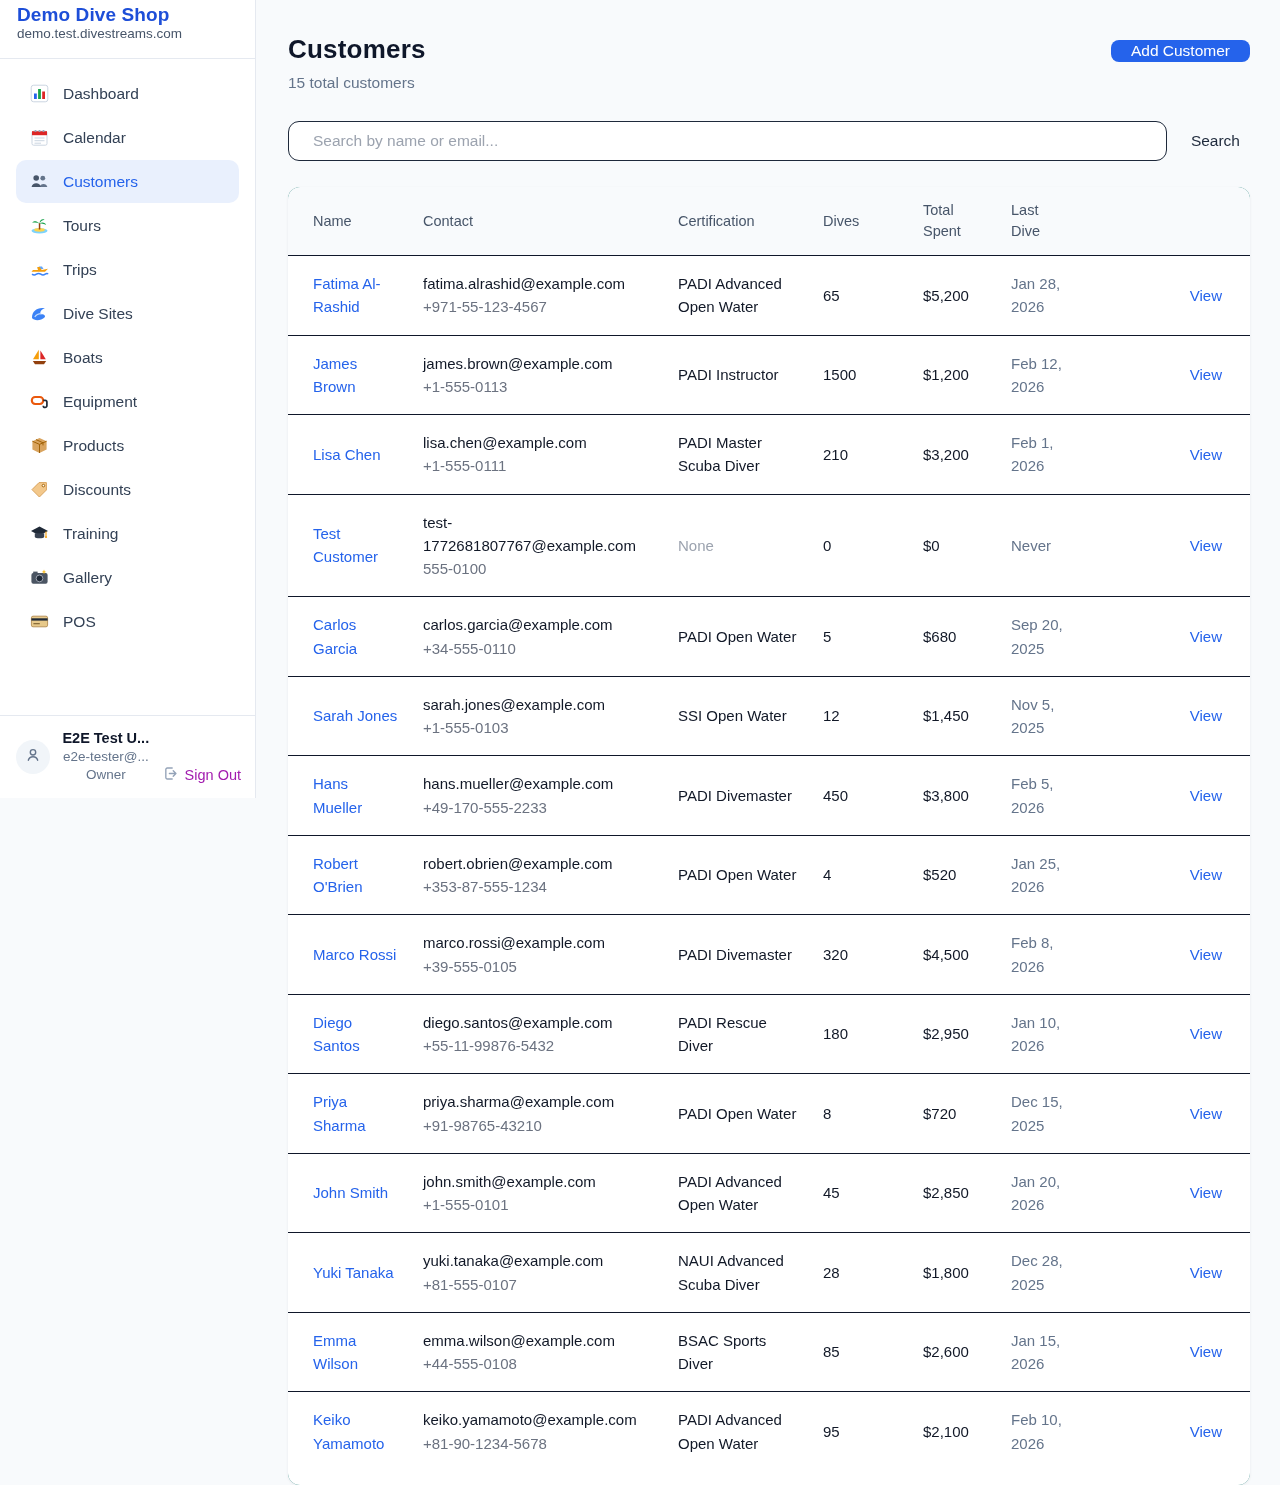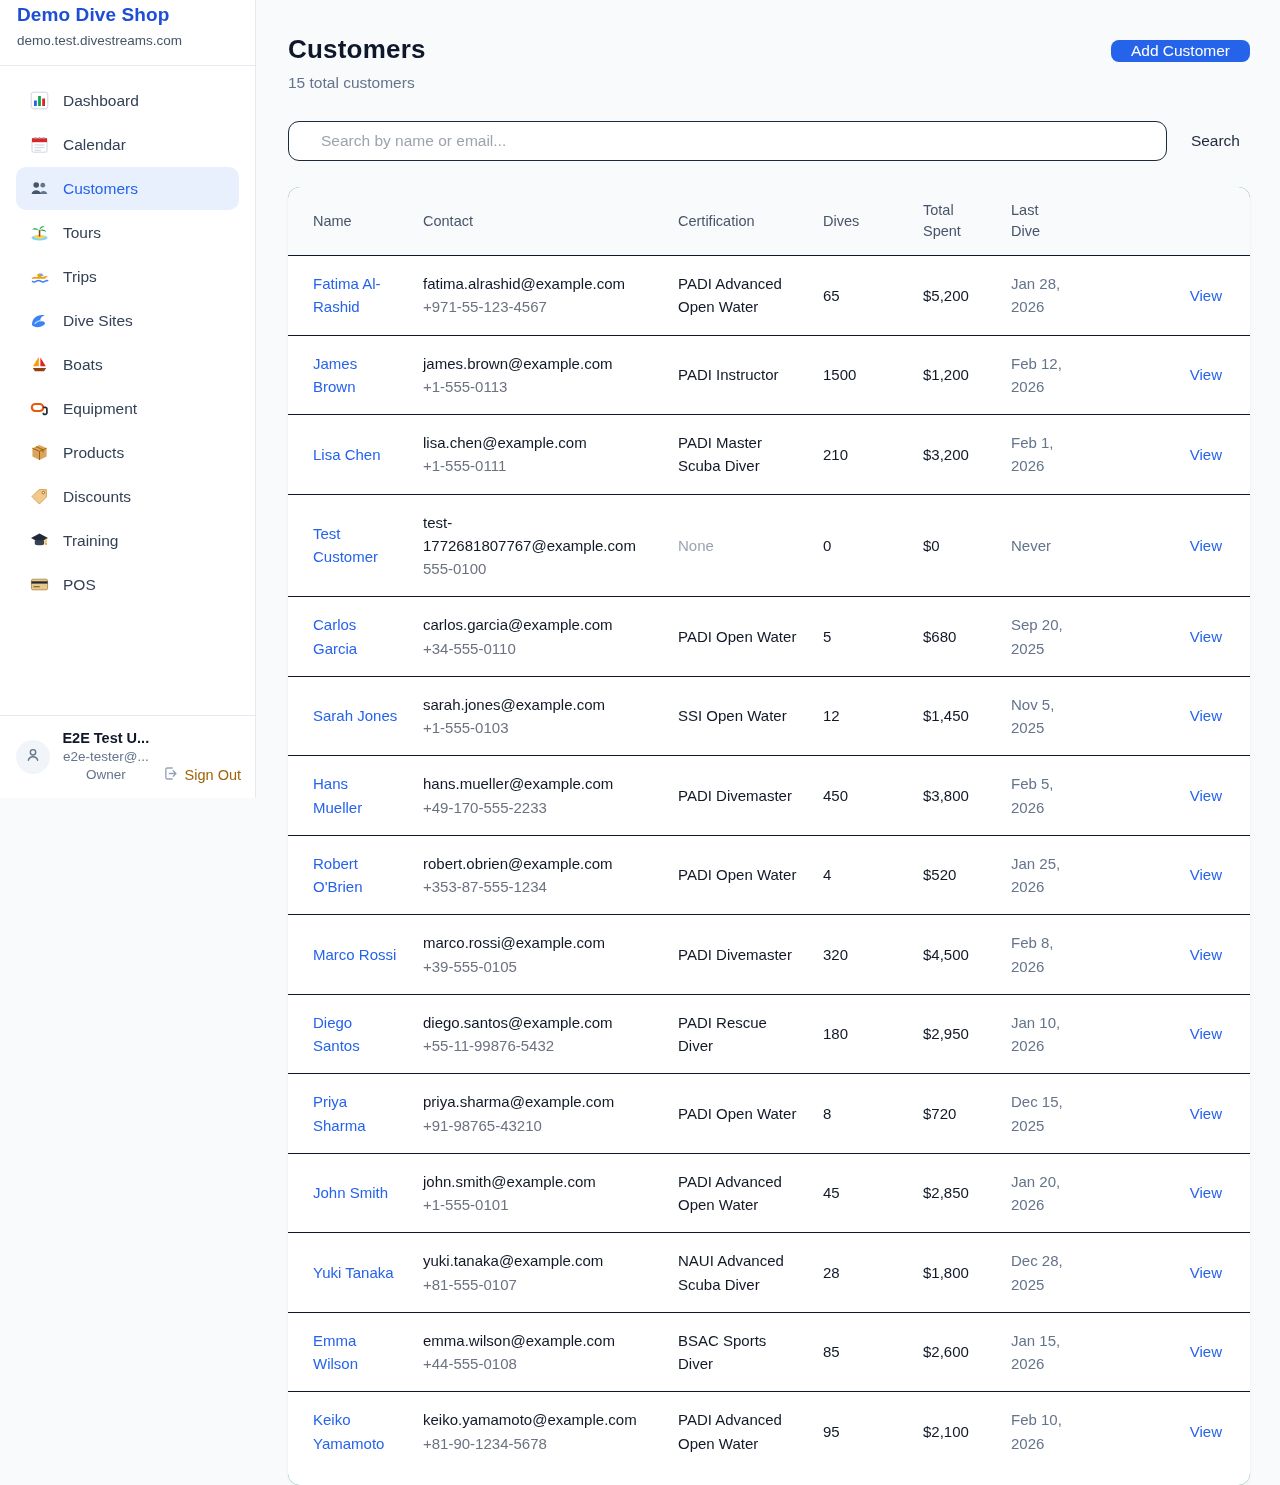--- a/index.html
+++ b/index.html
@@ -16,21 +16,21 @@
   
   .sidebar {
     position: absolute; left: 0; top: 0;
     width: 256px; height: 798px;
     background: #ffffff;
     border-right: 1px solid #e5e9f0;
     display: flex; flex-direction: column;
   }
   .brand { padding: 4px 16px 17px 17px; border-bottom: 1px solid #e5e9f0; }
   .brand-name { font-size: 19px; font-weight: bold; color: #1d4ed8; letter-spacing: .1px; }
-  .brand-domain { font-size: 13.5px; color: #475569; margin-top: 7px; }
+  .brand-domain { font-size: 13.5px; color: #475569; }
 
   .nav { flex: 1 1 auto; padding: 13px 16px 0 16px; overflow: hidden; }
   .nav-item {
     display: flex; align-items: center; gap: 14px;
     height: 43px; margin-bottom: 1px;
     padding: 0 14px; border-radius: 10px;
     font-size: 15.5px; color: #334155;
     text-decoration: none; cursor: pointer;
   }
   .nav-item.active { background: #e9f0fd; color: #2563eb; }
@@ -47,21 +47,21 @@
     background: #f1f5f9; flex: 0 0 34px;
     display: flex; align-items: center; justify-content: center;
   }
   .avatar svg { width: 20px; height: 20px; }
   .user-info { flex: 1 1 auto; min-width: 0; text-align: center; }
   .user-name { font-size: 14.5px; font-weight: bold; color: #0f172a; margin-bottom: 2px; }
   .user-email, .user-role { font-size: 13.5px; color: #64748b; line-height: 1.35; }
   .signout {
     display: flex; align-items: center; gap: 6px;
     background: none; border: none; cursor: pointer;
-    color: #a16207; font-size: 14.5px; font-family: inherit;
+    color: #a21caf; font-size: 14.5px; font-family: inherit;
     white-space: nowrap; padding: 0; margin-top: 36px;
   }
   .signout svg { width: 17px; height: 17px; }
 
   
   .main { margin-left: 256px; padding: 34px 30px 0 32px; }
 
   .page-header { display: flex; align-items: flex-start; justify-content: space-between; margin-bottom: 29px; }
   .page-title { font-size: 26px; font-weight: bold; color: #0f172a; letter-spacing: .2px; }
   .page-subtitle { font-size: 15.5px; color: #64748b; margin-top: 9px; }
@@ -70,21 +70,21 @@
     border: none; border-radius: 8px; cursor: pointer;
     height: 22px; padding: 0 20px;
     font-size: 15.5px; font-weight: 500; font-family: inherit;
     margin-top: 6px;
   }
 
   .search-row { display: flex; align-items: center; margin-bottom: 26px; }
   .search-input {
     flex: 1 1 auto; height: 40px;
     border: 1.5px solid #1e293b; border-radius: 11px;
-    background: #ffffff; padding: 0 32px;
+    background: #ffffff; padding: 0 24px;
     font-size: 15.5px; font-family: inherit; color: #0f172a;
     outline: none;
   }
   .search-input::placeholder { color: #9ca3af; }
   .search-btn {
     background: none; border: none; cursor: pointer;
     color: #1e293b; font-size: 15.5px; font-weight: 500; font-family: inherit;
     padding: 0 10px 0 24px;
   }
 
@@ -240,20 +240,31 @@
         <a class="nav-item">
     <span class="nav-icon">
             <svg viewBox="0 0 19 19">
               <path d="M9.5 2.6 L18 7 9.5 11.4 1 7z" fill="#1f2937"></path>
               <path d="M4.8 9.2 v3.8 c0 1.7 9.4 1.7 9.4 0 V9.2" fill="#374151"></path>
               <path d="M16 7.6 v4.4" stroke="#f59e0b" stroke-width="1.1"></path>
               <circle cx="16" cy="13" r="1.1" fill="#f59e0b"></circle>
             </svg>
           </span>
     <span class="nav-label">Training</span>
+  </a>
+        <a class="nav-item">
+    <span class="nav-icon">
+            <svg viewBox="0 0 19 19">
+              <rect x="3.2" y="3.6" width="4.4" height="2.4" fill="#4b5563"></rect>
+              <rect x="1.4" y="5" width="16.2" height="10.8" rx="2" fill="#4b5563"></rect>
+              <circle cx="9.5" cy="10.4" r="3.4" fill="#1f2937" stroke="#9ca3af"></circle>
+              <path d="M14 1.6 l.7 1.6 1.6.7 -1.6.7 -.7 1.6 -.7-1.6 -1.6-.7 1.6-.7z" fill="#fbbf24"></path>
+            </svg>
+          </span>
+    <span class="nav-label">Gallery</span>
   </a>
         <a class="nav-item">
     <span class="nav-icon">
             <svg viewBox="0 0 19 19">
               <rect x="1.4" y="4.2" width="16.2" height="10.6" rx="1.6" fill="#e7c98a" stroke="#b8935a"></rect>
               <rect x="1.4" y="6.3" width="16.2" height="2.3" fill="#1f2937"></rect>
               <rect x="3.4" y="11" width="6.4" height="1.3" fill="#8a6d3b"></rect>
             </svg>
           </span>
     <span class="nav-label">POS</span>

